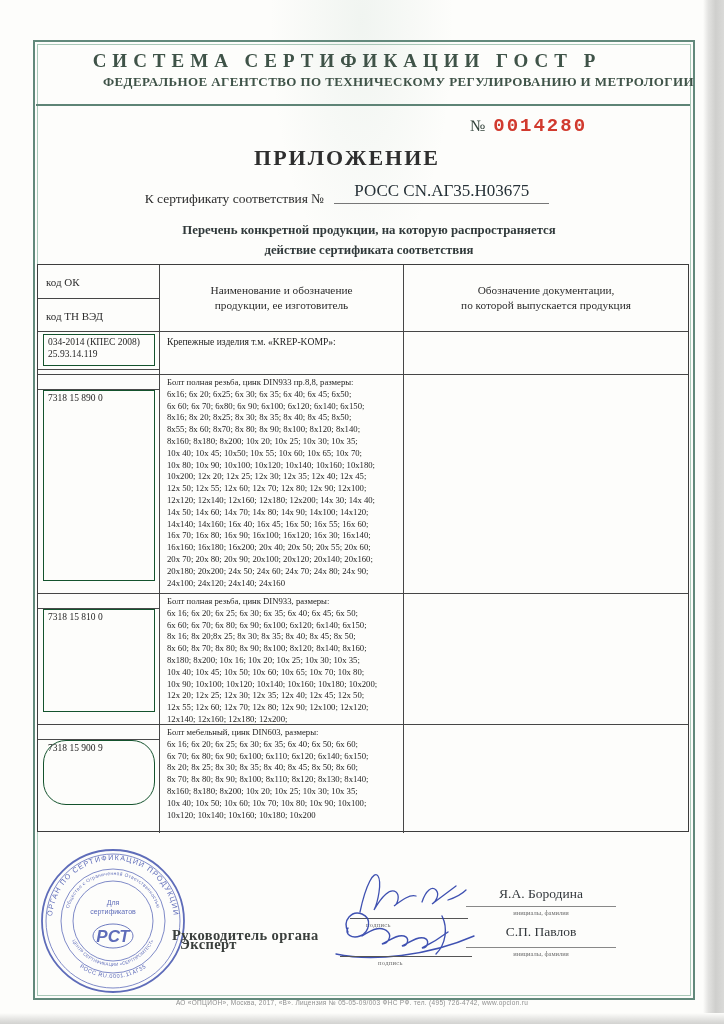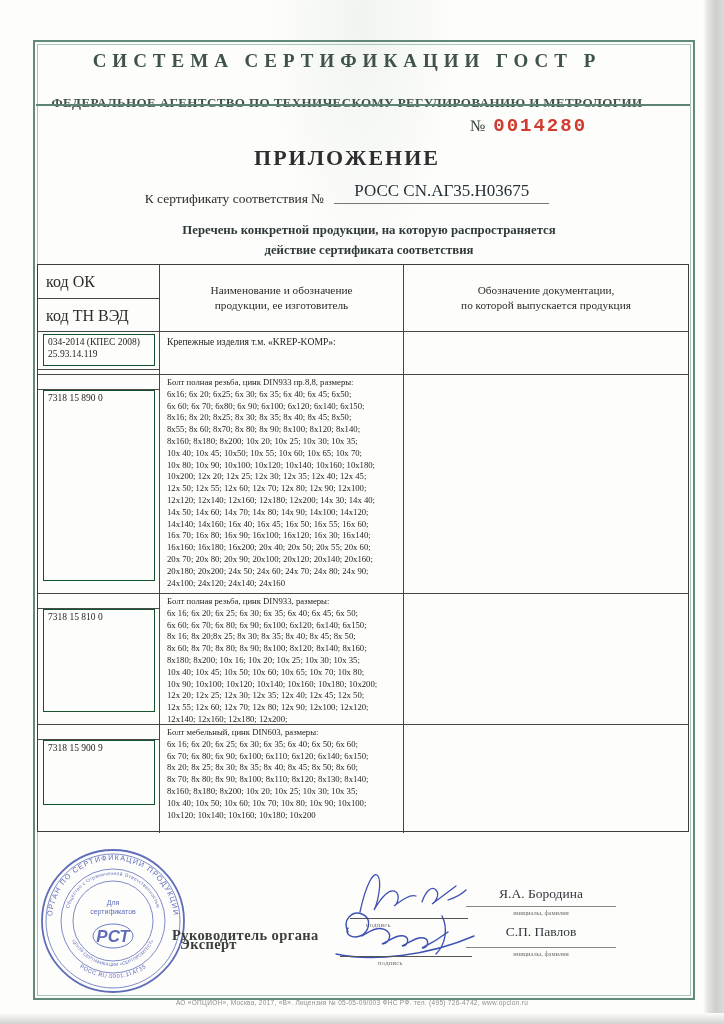--- a/index.html
+++ b/index.html
@@ -16,21 +16,21 @@
     background:linear-gradient(to bottom,#fdfdfb 0%, #dededc 70%, #d2d2d0 100%);}
   .scan-tint{position:absolute; inset:0;
     background:radial-gradient(ellipse at 50% 2%, rgba(130,170,150,0.10), rgba(130,170,150,0) 18%);}
   
   .frame{position:absolute; left:33px; top:40px; width:658px; height:956px;
     border:2px solid #62897b;}
   .frame-inner{position:absolute; inset:2px; border:1px solid #a9c8b8;}
   
   .sys-title{position:absolute; left:0; right:30px; top:50px; text-align:center;
     font-size:19px; font-weight:bold; letter-spacing:6px; color:#3f5348;}
-  .agency{position:absolute; left:0; right:30px; top:95px; text-align:center;
+  .agency{position:absolute; left:0; right:30px; top:74px; text-align:right;
     font-size:13px; font-weight:bold; letter-spacing:0.4px; color:#3f5348;}
   .head-rule{position:absolute; left:36px; right:34px; top:104px; height:0;
     border-top:2px solid #5e8476;}
   .blank-number{position:absolute; top:115px; left:470px; white-space:nowrap;}
   .blank-number .no-sign{font-size:16px; color:#33433b; margin-right:8px;}
   .blank-number .digits{font-family:"Liberation Mono", monospace; font-size:19px;
     color:#d13a2e; letter-spacing:2px; font-weight:bold;}
   .doc-title{position:absolute; left:0; right:30px; top:145px; text-align:center;
     font-size:22px; font-weight:bold; letter-spacing:2px; color:#2e2e2e;}
   .cert-line{position:absolute; left:0; right:30px; top:188px; text-align:center;
@@ -43,21 +43,21 @@
     font-size:12.8px; font-weight:bold; color:#30393a; line-height:20px; white-space:pre-line;padding-left:44px;}
   
   .cert-table{position:absolute; left:37px; top:264px; width:650px; height:566px;
     border:1px solid #3d3d3d;}
   .t-row{position:relative; display:grid; grid-template-columns:121px 244px 1fr;
     border-top:1px solid #464646;}
   .t-row:first-child{border-top:none;}
   .t-cell{position:relative; overflow:hidden;}
   .t-cell + .t-cell{border-left:1px solid #464646;}
   .th-col1 .half{height:33px; display:flex; align-items:center; padding-left:8px;
-    font-size:16px; color:#2c2c2c;}
+    font-size:11px; color:#2c2c2c;}
   .th-col1 .half:first-child{border-bottom:1px solid #464646;}
   .th-center{display:flex; align-items:center; justify-content:center; text-align:center;
     font-size:11.3px; font-weight:normal; color:#2c2c2c; line-height:15px; white-space:pre-line;}
   .code-box{position:absolute; left:5px; right:4px; border:1px solid #14532d;
     font-size:9.5px; line-height:11.5px; padding:2px 4px; white-space:pre-line; color:#1f1f1f;}
   .hline{position:absolute; left:0; right:0; border-top:1px solid #4a4a4a;}
   .prod{padding:2px 4px 0 7px; font-size:8.7px; line-height:11.8px;
     white-space:pre-line; color:#1d1d1d;}
   .prod-first{padding:4px 4px 0 7px; font-size:9.6px; color:#1d1d1d;}
   
@@ -170,21 +170,21 @@
 12х 20; 12х 25; 12х 30; 12х 35; 12х 40; 12х 45; 12х 50;
 12х 55; 12х 60; 12х 70; 12х 80; 12х 90; 12х100; 12х120;
 12х140; 12х160; 12х180; 12х200;</div>
       </div>
       <div class="t-cell"></div>
     </div>
 
     <div class="t-row" style="height:108px;">
       <div class="t-cell">
         <div class="hline" style="top:14px;"></div>
-        <div class="code-box" style="top:15px; bottom:28px;">7318 15 900 9</div>
+        <div class="code-box" style="top:15px; bottom:28px;border-radius:23px;">7318 15 900 9</div>
       </div>
       <div class="t-cell">
         <div class="prod">Болт мебельный, цинк DIN603, размеры:
 6х 16; 6х 20; 6х 25; 6х 30; 6х 35; 6х 40; 6х 50; 6х 60;
 6х 70; 6х 80; 6х 90; 6х100; 6х110; 6х120; 6х140; 6х150;
 8х 20; 8х 25; 8х 30; 8х 35; 8х 40; 8х 45; 8х 50; 8х 60;
 8х 70; 8х 80; 8х 90; 8х100; 8х110; 8х120; 8х130; 8х140;
 8х160; 8х180; 8х200; 10х 20; 10х 25; 10х 30; 10х 35;
 10х 40; 10х 50; 10х 60; 10х 70; 10х 80; 10х 90; 10х100;
 10х120; 10х140; 10х160; 10х180; 10х200</div>

